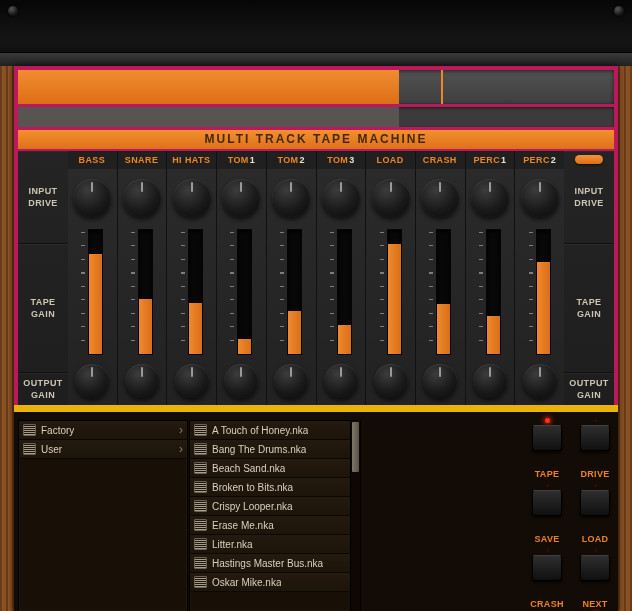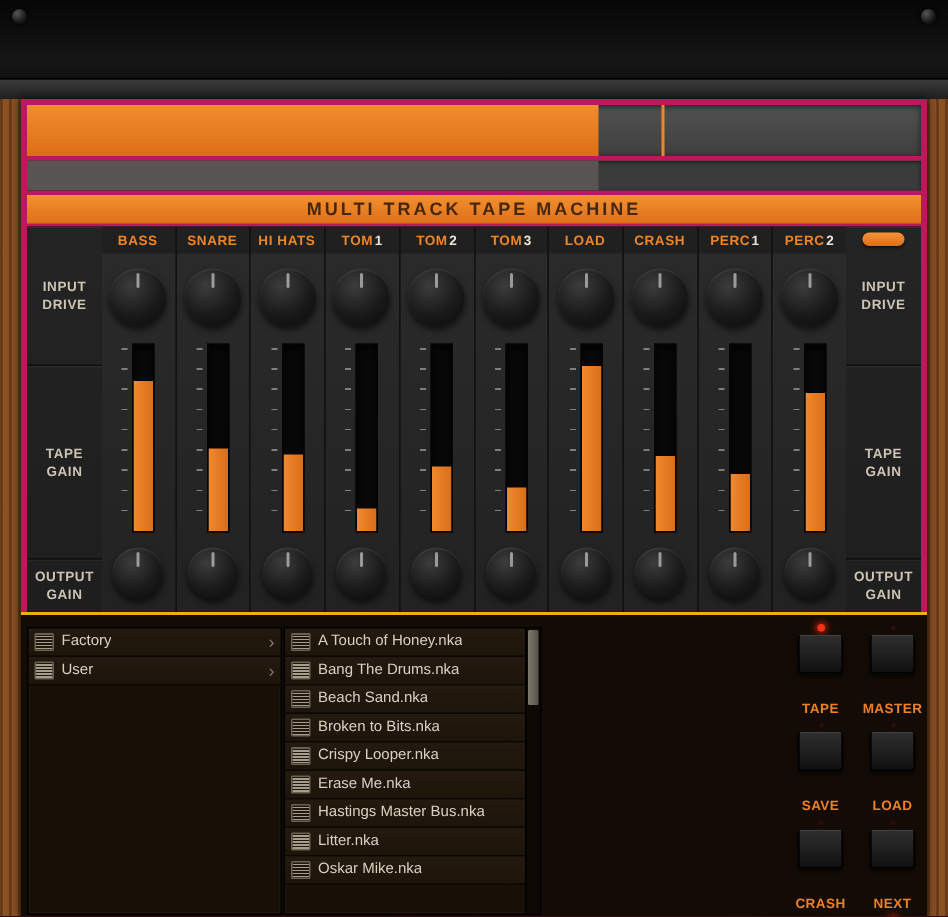--- a/index.html
+++ b/index.html
@@ -63,21 +63,21 @@
   .ptr{position:absolute;left:50%;top:3px;width:2px;height:10px;margin-left:-1px;background:#9a9a9a;border-radius:1px}
   .mrow{height:129px;width:100%;display:flex;align-items:center;justify-content:center}
   .ticks{width:4px;height:120px;margin-right:3px;
         background:repeating-linear-gradient(to bottom,#7e7e7e 0 1px,transparent 1px 13.5px)}
   .slot{position:relative;width:13px;height:124px;background:#080808;border:1px solid #050505;
         box-shadow:inset 0 2px 5px rgba(0,0,0,.95);overflow:hidden;cursor:pointer}
   .fill{position:absolute;left:0;right:0;bottom:0;height:0;
         background:linear-gradient(90deg,#f0892e,#d96e18)}
 
   
-  .browser{height:202px;position:relative;background:#130c06;border-top:2px solid #eab308}
+  .browser{height:202px;position:relative;background:#130c06;border-top:7px solid #eab308}
   .pane{position:absolute;top:8px;height:190px;background:#181007;border:1px solid #000;
         box-shadow:inset 0 0 0 1px rgba(255,255,255,.03);overflow:hidden}
   .pane.folders{left:4px;width:168px}
   .pane.files{left:175px;width:170px}
   .row{height:18px;box-sizing:content-box;display:flex;align-items:center;gap:5px;padding:0 4px;
         border-bottom:1px solid #0b0703;background:linear-gradient(#241a0f,#1d140a);
         font-size:10px;color:#d9d0bf;cursor:pointer;white-space:nowrap}
   .pane.files .row{padding-right:13px}
   .licon{flex:none;width:11px;height:10px;border:1px solid #6a6255;border-radius:1px;
         background:repeating-linear-gradient(to bottom,transparent 0 1px,#a79d8c 1px 2px)}
@@ -420,45 +420,45 @@
         <div class="row">
             <span class="licon"></span>
             <span class="rtext">Crispy Looper.nka</span>
           </div>
         <div class="row">
             <span class="licon"></span>
             <span class="rtext">Erase Me.nka</span>
           </div>
         <div class="row">
             <span class="licon"></span>
+            <span class="rtext">Litter.nka</span>
+          </div>
+        <div class="row">
+            <span class="licon"></span>
             <span class="rtext">Hastings Master Bus.nka</span>
-          </div>
-        <div class="row">
-            <span class="licon"></span>
-            <span class="rtext">Litter.nka</span>
           </div>
         <div class="row">
             <span class="licon"></span>
             <span class="rtext">Oskar Mike.nka</span>
           </div>
         <div class="scroll">
             <div class="thumb"></div>
           </div>
       </div>
 
       <div class="btn-grid">
         <div class="bcell">
             <div class="led on"></div>
             <div class="pbtn"></div>
             <div class="blabel">TAPE</div>
           </div>
         <div class="bcell">
             <div class="led"></div>
             <div class="pbtn"></div>
-            <div class="blabel">MASTER</div>
+            <div class="blabel">DRIVE</div>
           </div>
         <div class="bcell">
             <div class="led"></div>
             <div class="pbtn"></div>
             <div class="blabel">SAVE</div>
           </div>
         <div class="bcell">
             <div class="led"></div>
             <div class="pbtn"></div>
             <div class="blabel">LOAD</div>

